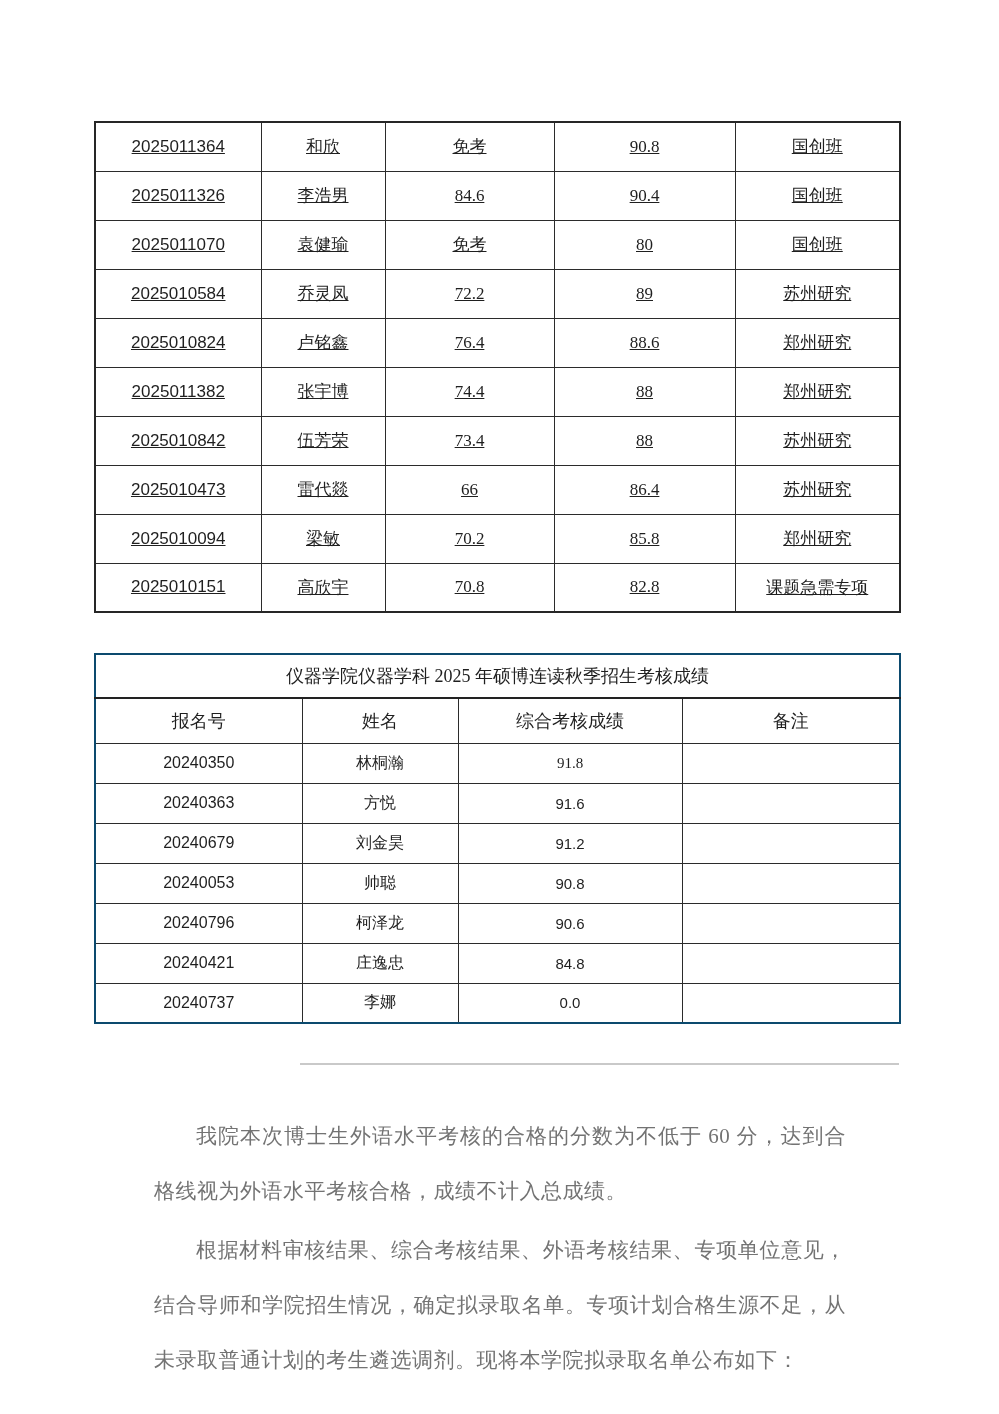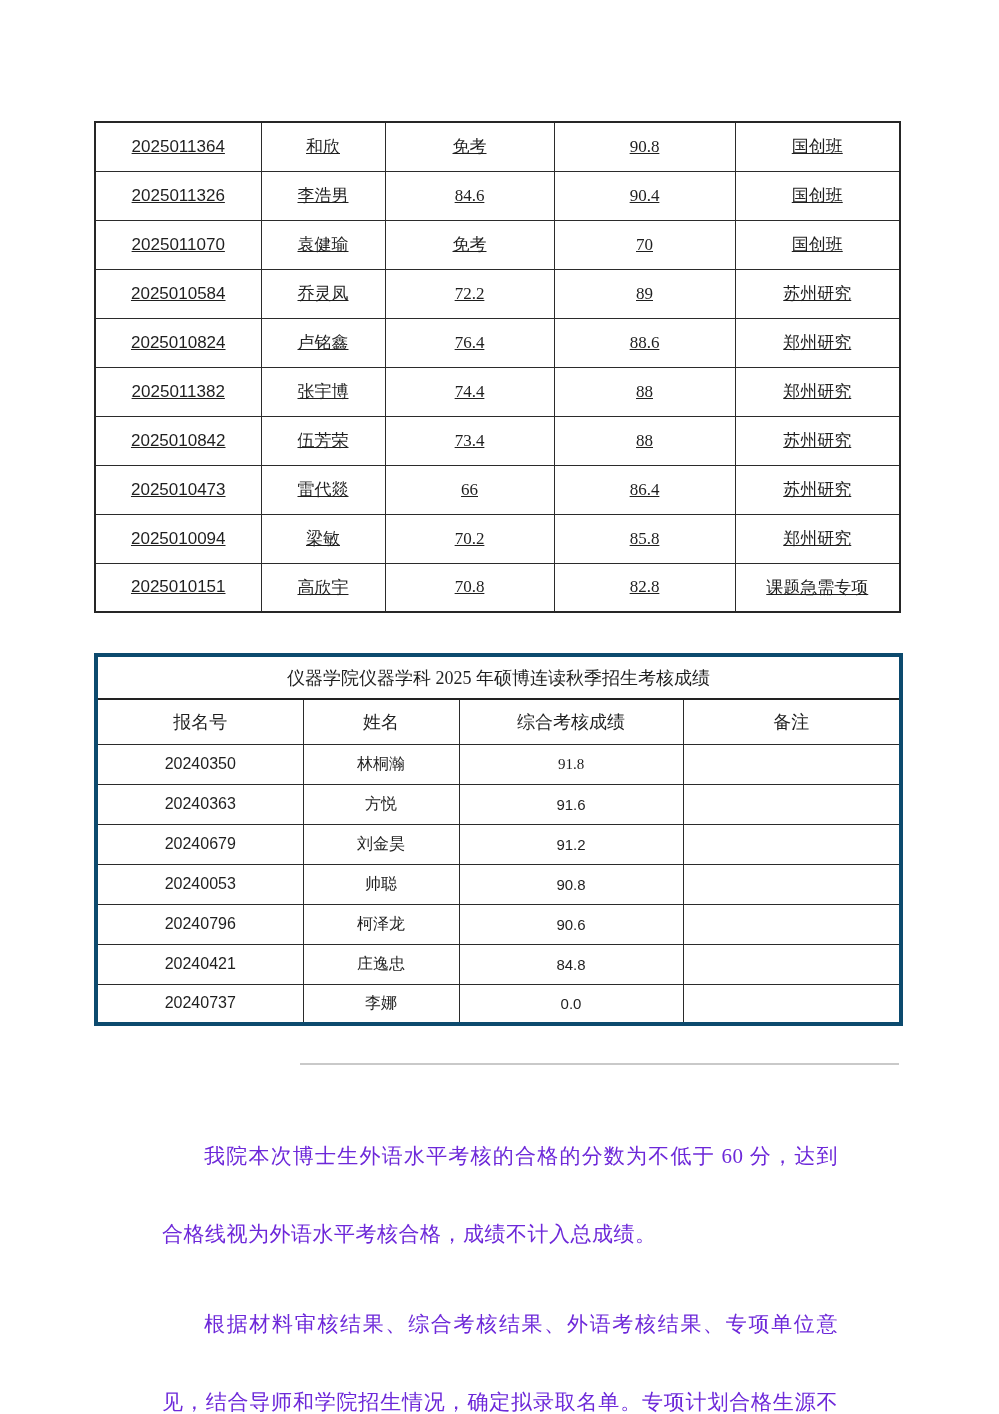--- a/index.html
+++ b/index.html
@@ -14,39 +14,39 @@
   td{text-align:center;vertical-align:middle;overflow:hidden;white-space:nowrap;}
 
   
   #table1{position:absolute;left:94px;top:121px;width:805px;height:492px;border:2px solid #262626;}
   #table1 td{border:1.5px solid #2b2b2b;font-size:17px;}
   #table1 tr{height:49px;text-decoration:underline;}
   .sansnum{font-family:"Liberation Sans","DejaVu Sans",sans-serif;}
   .serifnum{font-family:"Liberation Serif","DejaVu Serif",serif;}
 
   
-  #table2{position:absolute;left:94px;top:653px;width:805px;border:4px solid #0c4a6e;}
+  #table2{position:absolute;left:94px;top:653px;width:805px;border:2px solid #0c4a6e;}
   #table2 td{border:1.2px solid #2b2b2b;font-size:16px;}
   #table2 tr.title-row{height:44px;}
   #table2 tr.title-row td{font-size:18px;border-bottom:2.5px solid #222;}
   #table2 tr.header-row{height:45px;padding-left:37px;}
   #table2 tr.header-row td{font-size:18px;}
   #table2 tr.data-row{height:40px;}
   #table2 td.t2-id{font-family:"Liberation Sans","DejaVu Sans",sans-serif;font-size:16px;}
   #table2 td.t2-name{font-family:"Liberation Sans","DejaVu Sans",sans-serif;font-size:16px;}
   #table2 td.t2-score{font-family:"Liberation Sans","DejaVu Sans",sans-serif;font-size:15px;}
   #table2 td.t2-score.serif{font-family:"Liberation Serif","DejaVu Serif",serif;font-size:15px;}
 
   .shadow-line{position:absolute;left:300px;top:1063px;width:599px;height:1.5px;background:#c9c9c9;}
 
   
   .bodytext{position:absolute;left:150px;top:1105px;width:700px;}
   .bodytext p{
-    margin:12px;font-size:21px;line-height:78px;text-align:justify;
-    text-indent:42px;color:#6d28d9;letter-spacing:0.5px;
+    margin:4px;font-size:21px;line-height:55px;text-align:justify;
+    text-indent:42px;color:#737373;letter-spacing:0.5px;
   }
 </style>
 </head>
 <body>
 
 <div class="page">
 
   <table id="table1">
     <colgroup>
       <col style="width:166px">
@@ -67,21 +67,21 @@
         <td class="sansnum">2025011326</td>
         <td>李浩男</td>
         <td class="serifnum">84.6</td>
         <td class="serifnum">90.4</td>
         <td>国创班</td>
       </tr>
       <tr>
         <td class="sansnum">2025011070</td>
         <td>袁健瑜</td>
         <td>免考</td>
-        <td class="serifnum">70</td>
+        <td class="serifnum">80</td>
         <td>国创班</td>
       </tr>
       <tr>
         <td class="sansnum">2025010584</td>
         <td>乔灵凤</td>
         <td class="serifnum">72.2</td>
         <td class="serifnum">89</td>
         <td>苏州研究</td>
       </tr>
       <tr>

